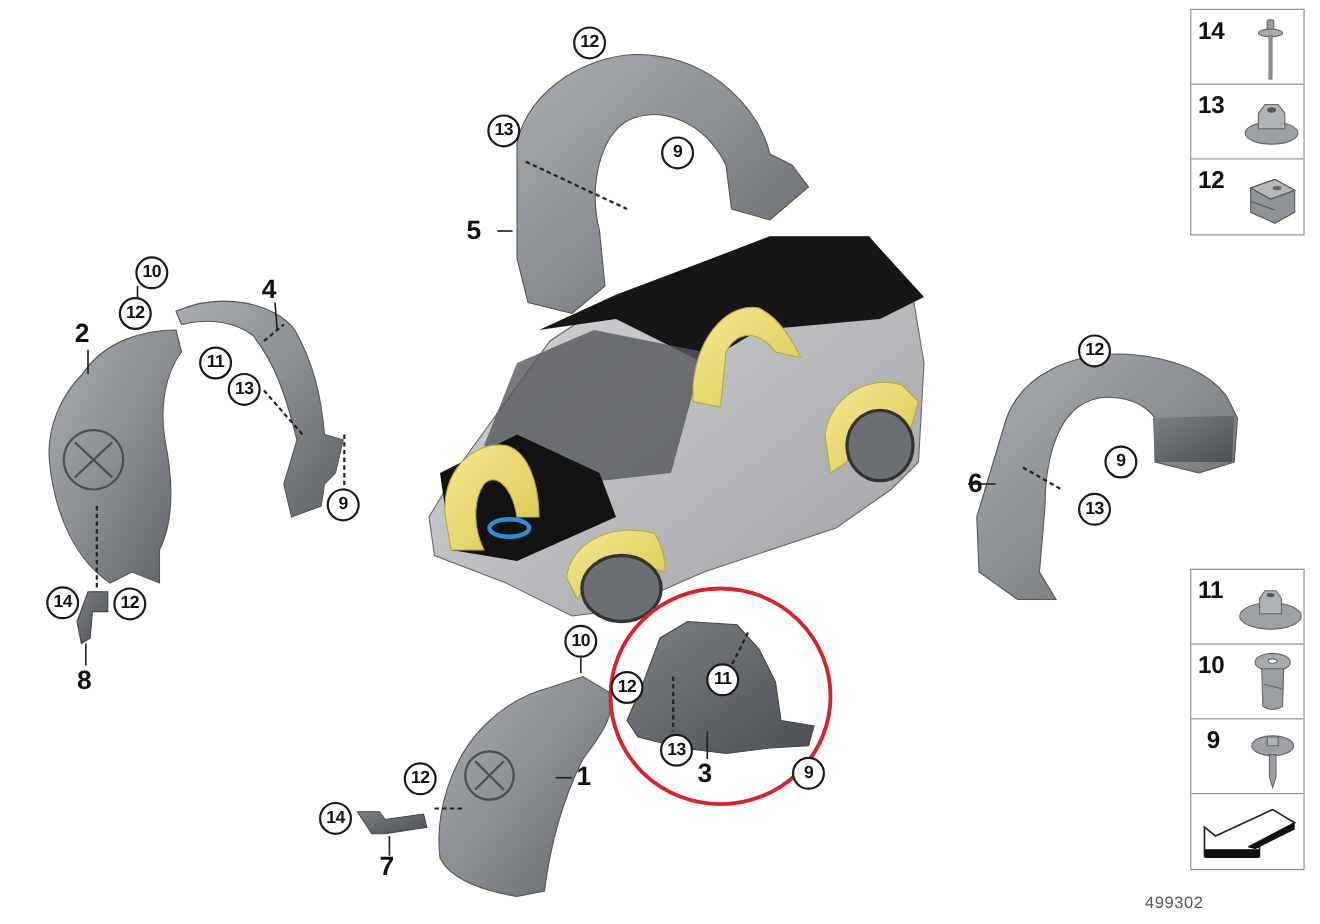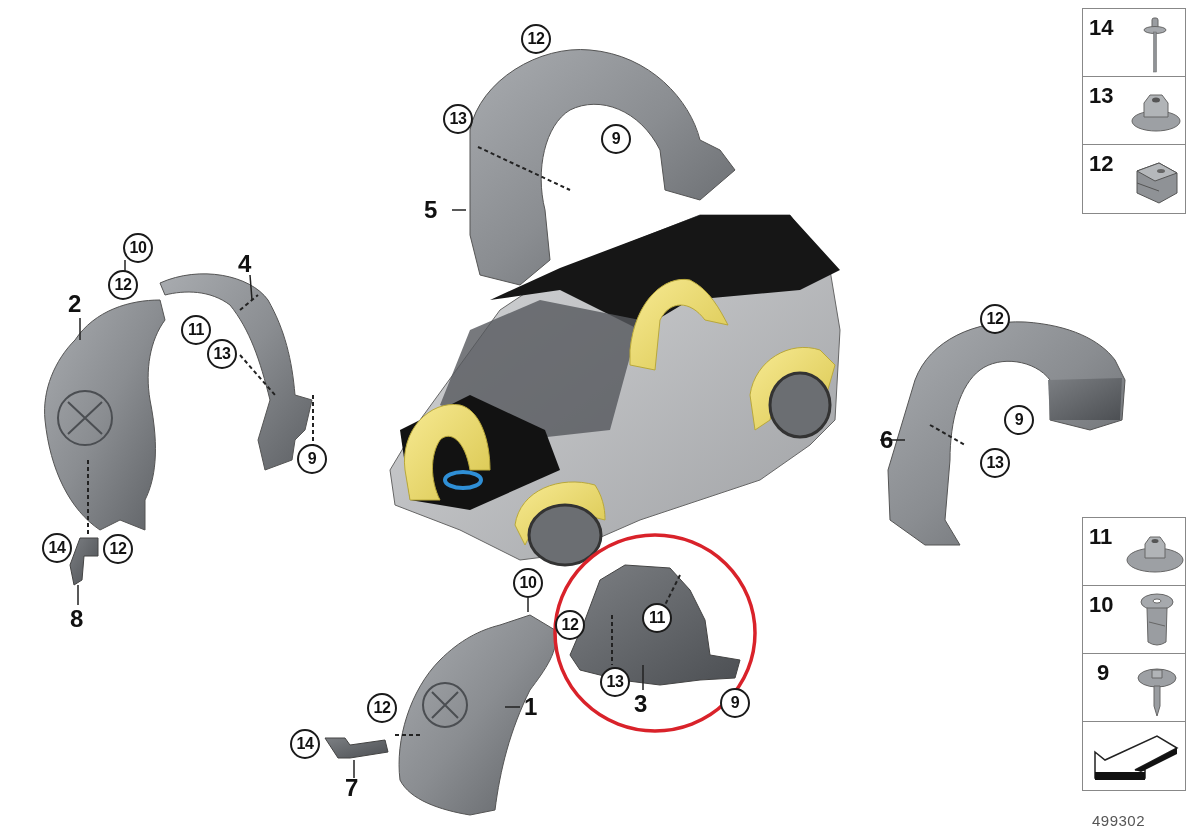--- a/index.html
+++ b/index.html
@@ -5,21 +5,21 @@
   html,body{margin:0;padding:0;background:#ffffff;}
   body{width:1200px;height:840px;position:relative;overflow:hidden;font-family:"Liberation Sans",sans-serif;color:#111;}
   .callout{position:absolute;width:30px;height:30px;border:2px solid #1a1a1a;border-radius:50%;background:#fff;box-sizing:border-box;display:flex;align-items:center;justify-content:center;font-weight:bold;font-size:16px;letter-spacing:-0.5px;color:#111;}
   .partnum{position:absolute;font-weight:bold;font-size:24px;color:#111;}
   svg{position:absolute;left:0;top:0;}
   .legend{position:absolute;left:1082px;width:104px;border:1.5px solid #888;background:#fff;box-sizing:border-box;}
   .legend-cell{position:relative;height:68px;border-bottom:1.5px solid #888;box-sizing:border-box;}
   .legend-cell:last-child{border-bottom:none;}
   .legend-num{position:absolute;left:6px;top:6px;font-weight:bold;font-size:22px;color:#111;}
   .legend-icon{position:absolute;}
-  .refnum{position:absolute;left:1092px;top:812px;font-size:15px;color:#555;letter-spacing:0.5px;}
+  .refnum{position:absolute;left:1041px;top:812px;font-size:15px;color:#555;letter-spacing:0.5px;}
 </style>
 </head>
 <body>
 
 <svg width="1200" height="840" viewBox="0 0 1200 840">
   <defs>
     <linearGradient id="gray" x1="0" y1="0" x2="1" y2="1">
       <stop offset="0" stop-color="#a9acb0"></stop>
       <stop offset="0.5" stop-color="#8a8d91"></stop>
       <stop offset="1" stop-color="#5e6165"></stop>

